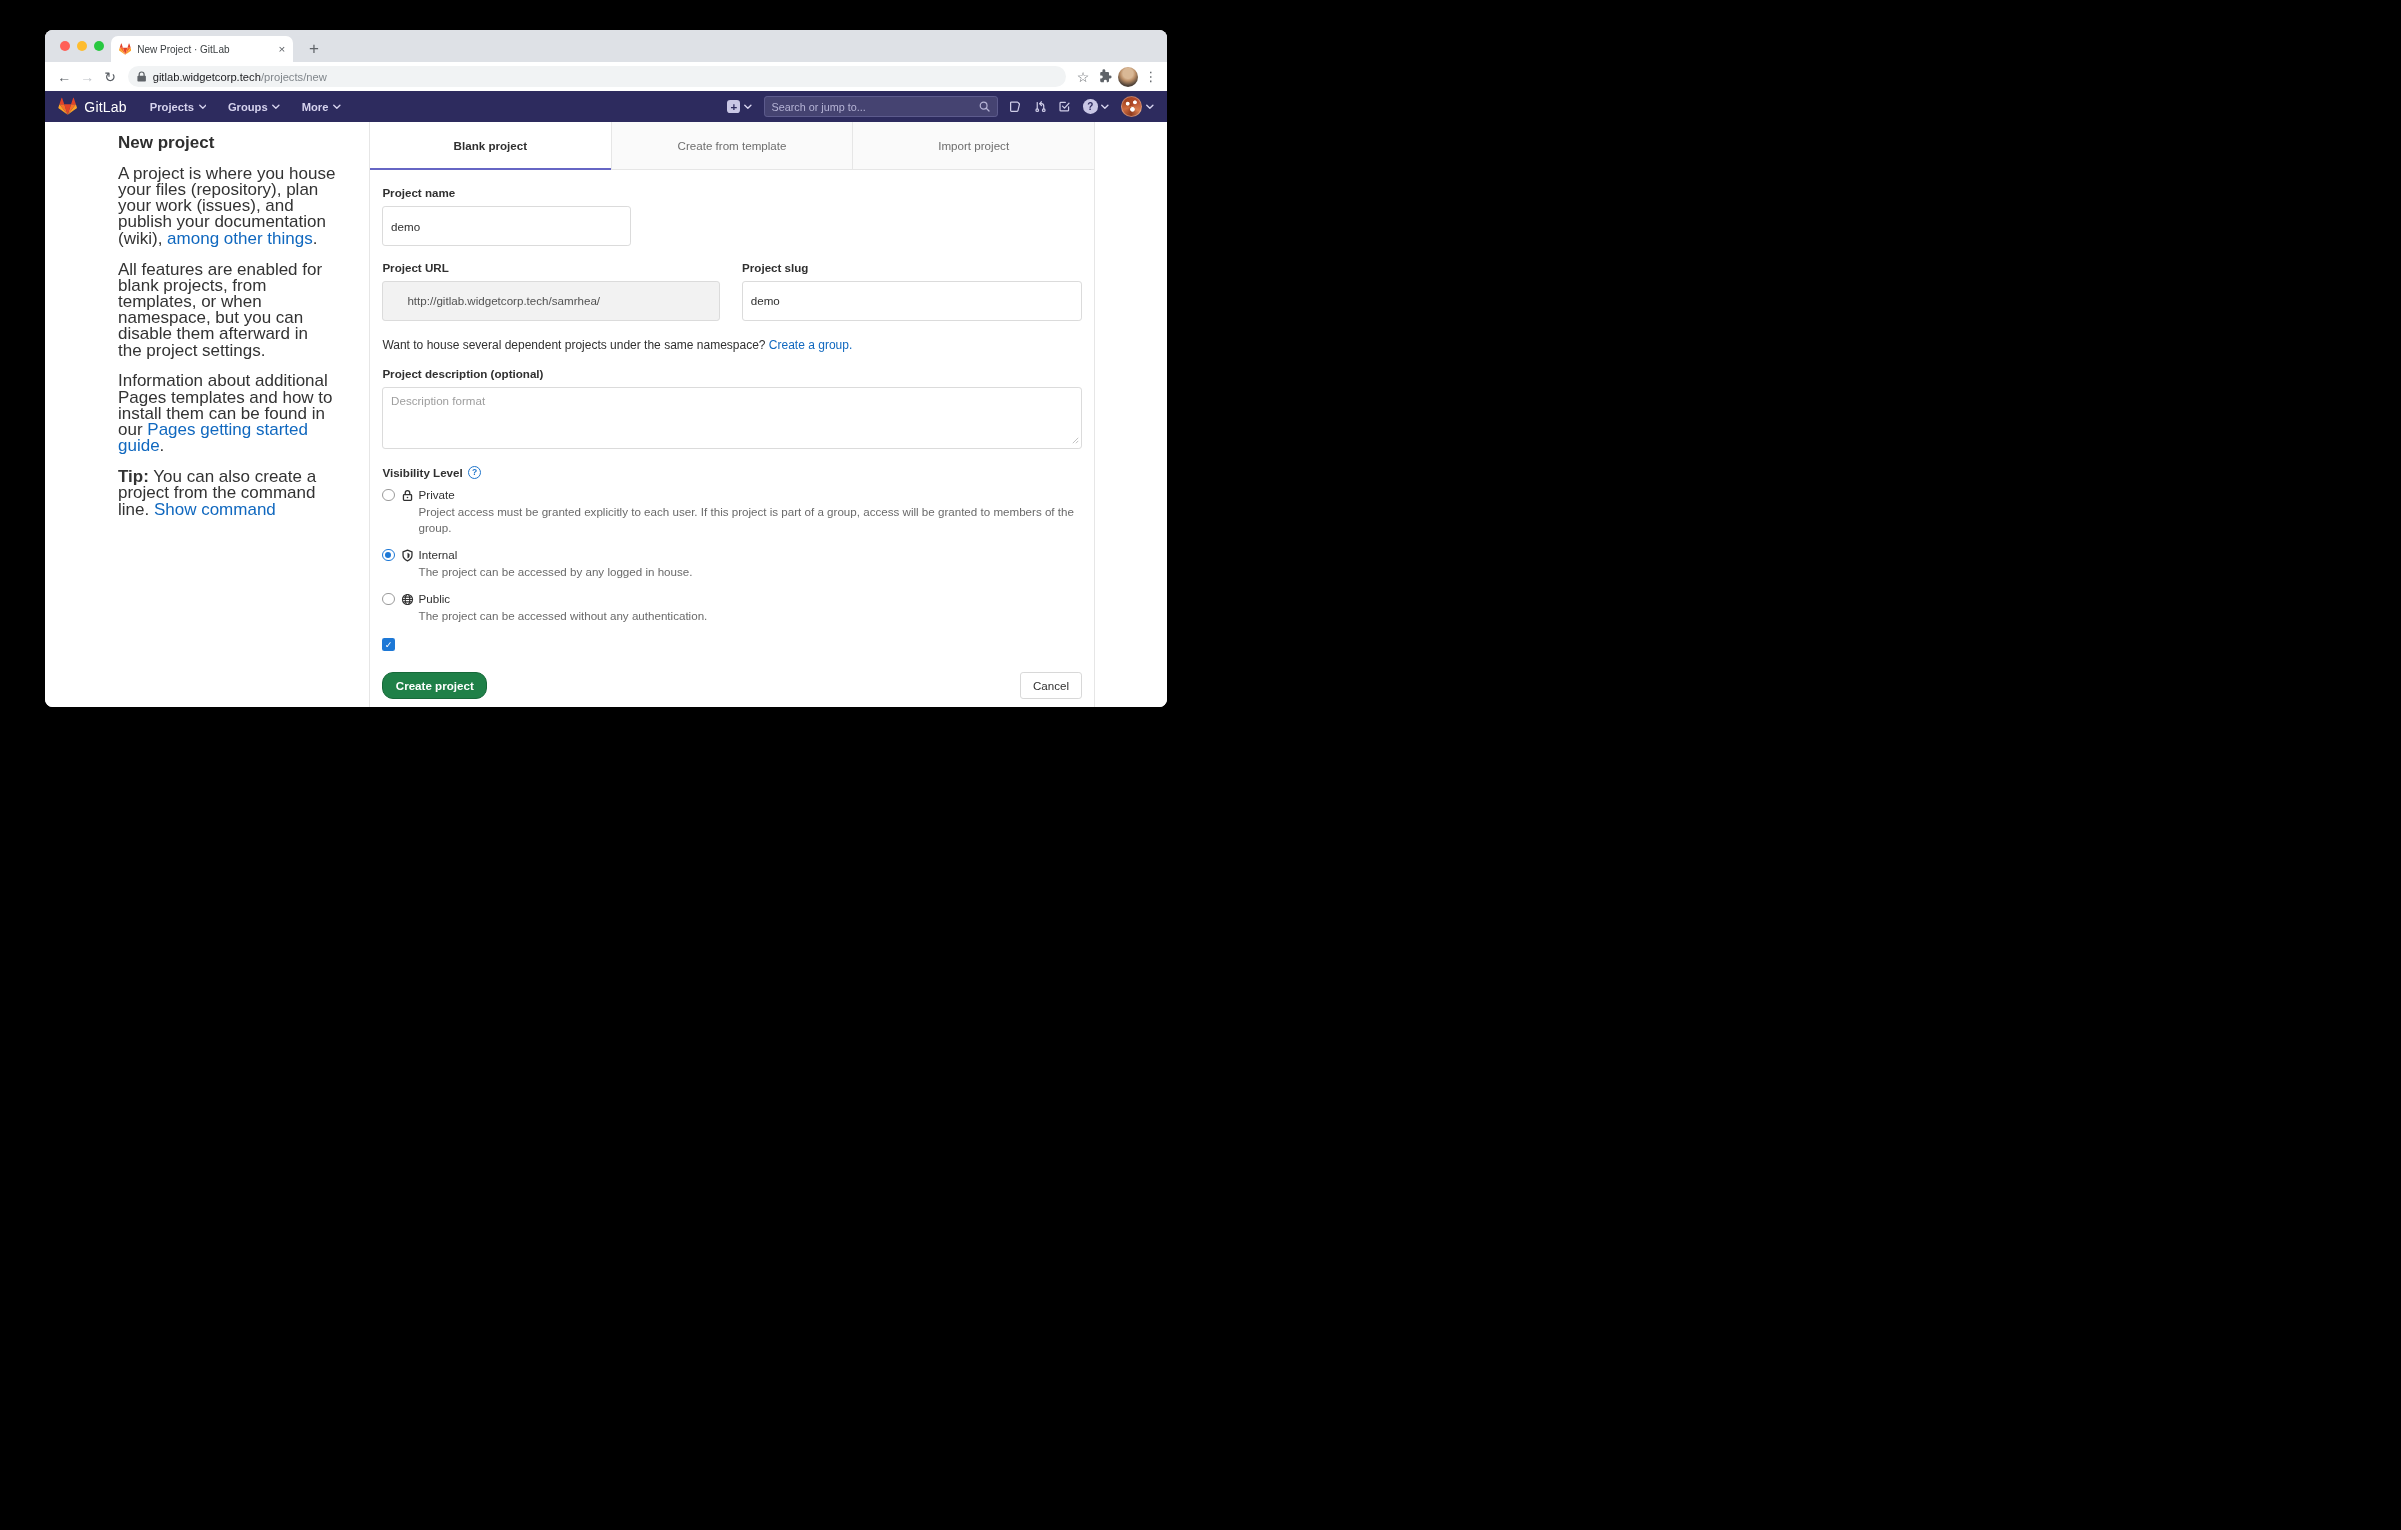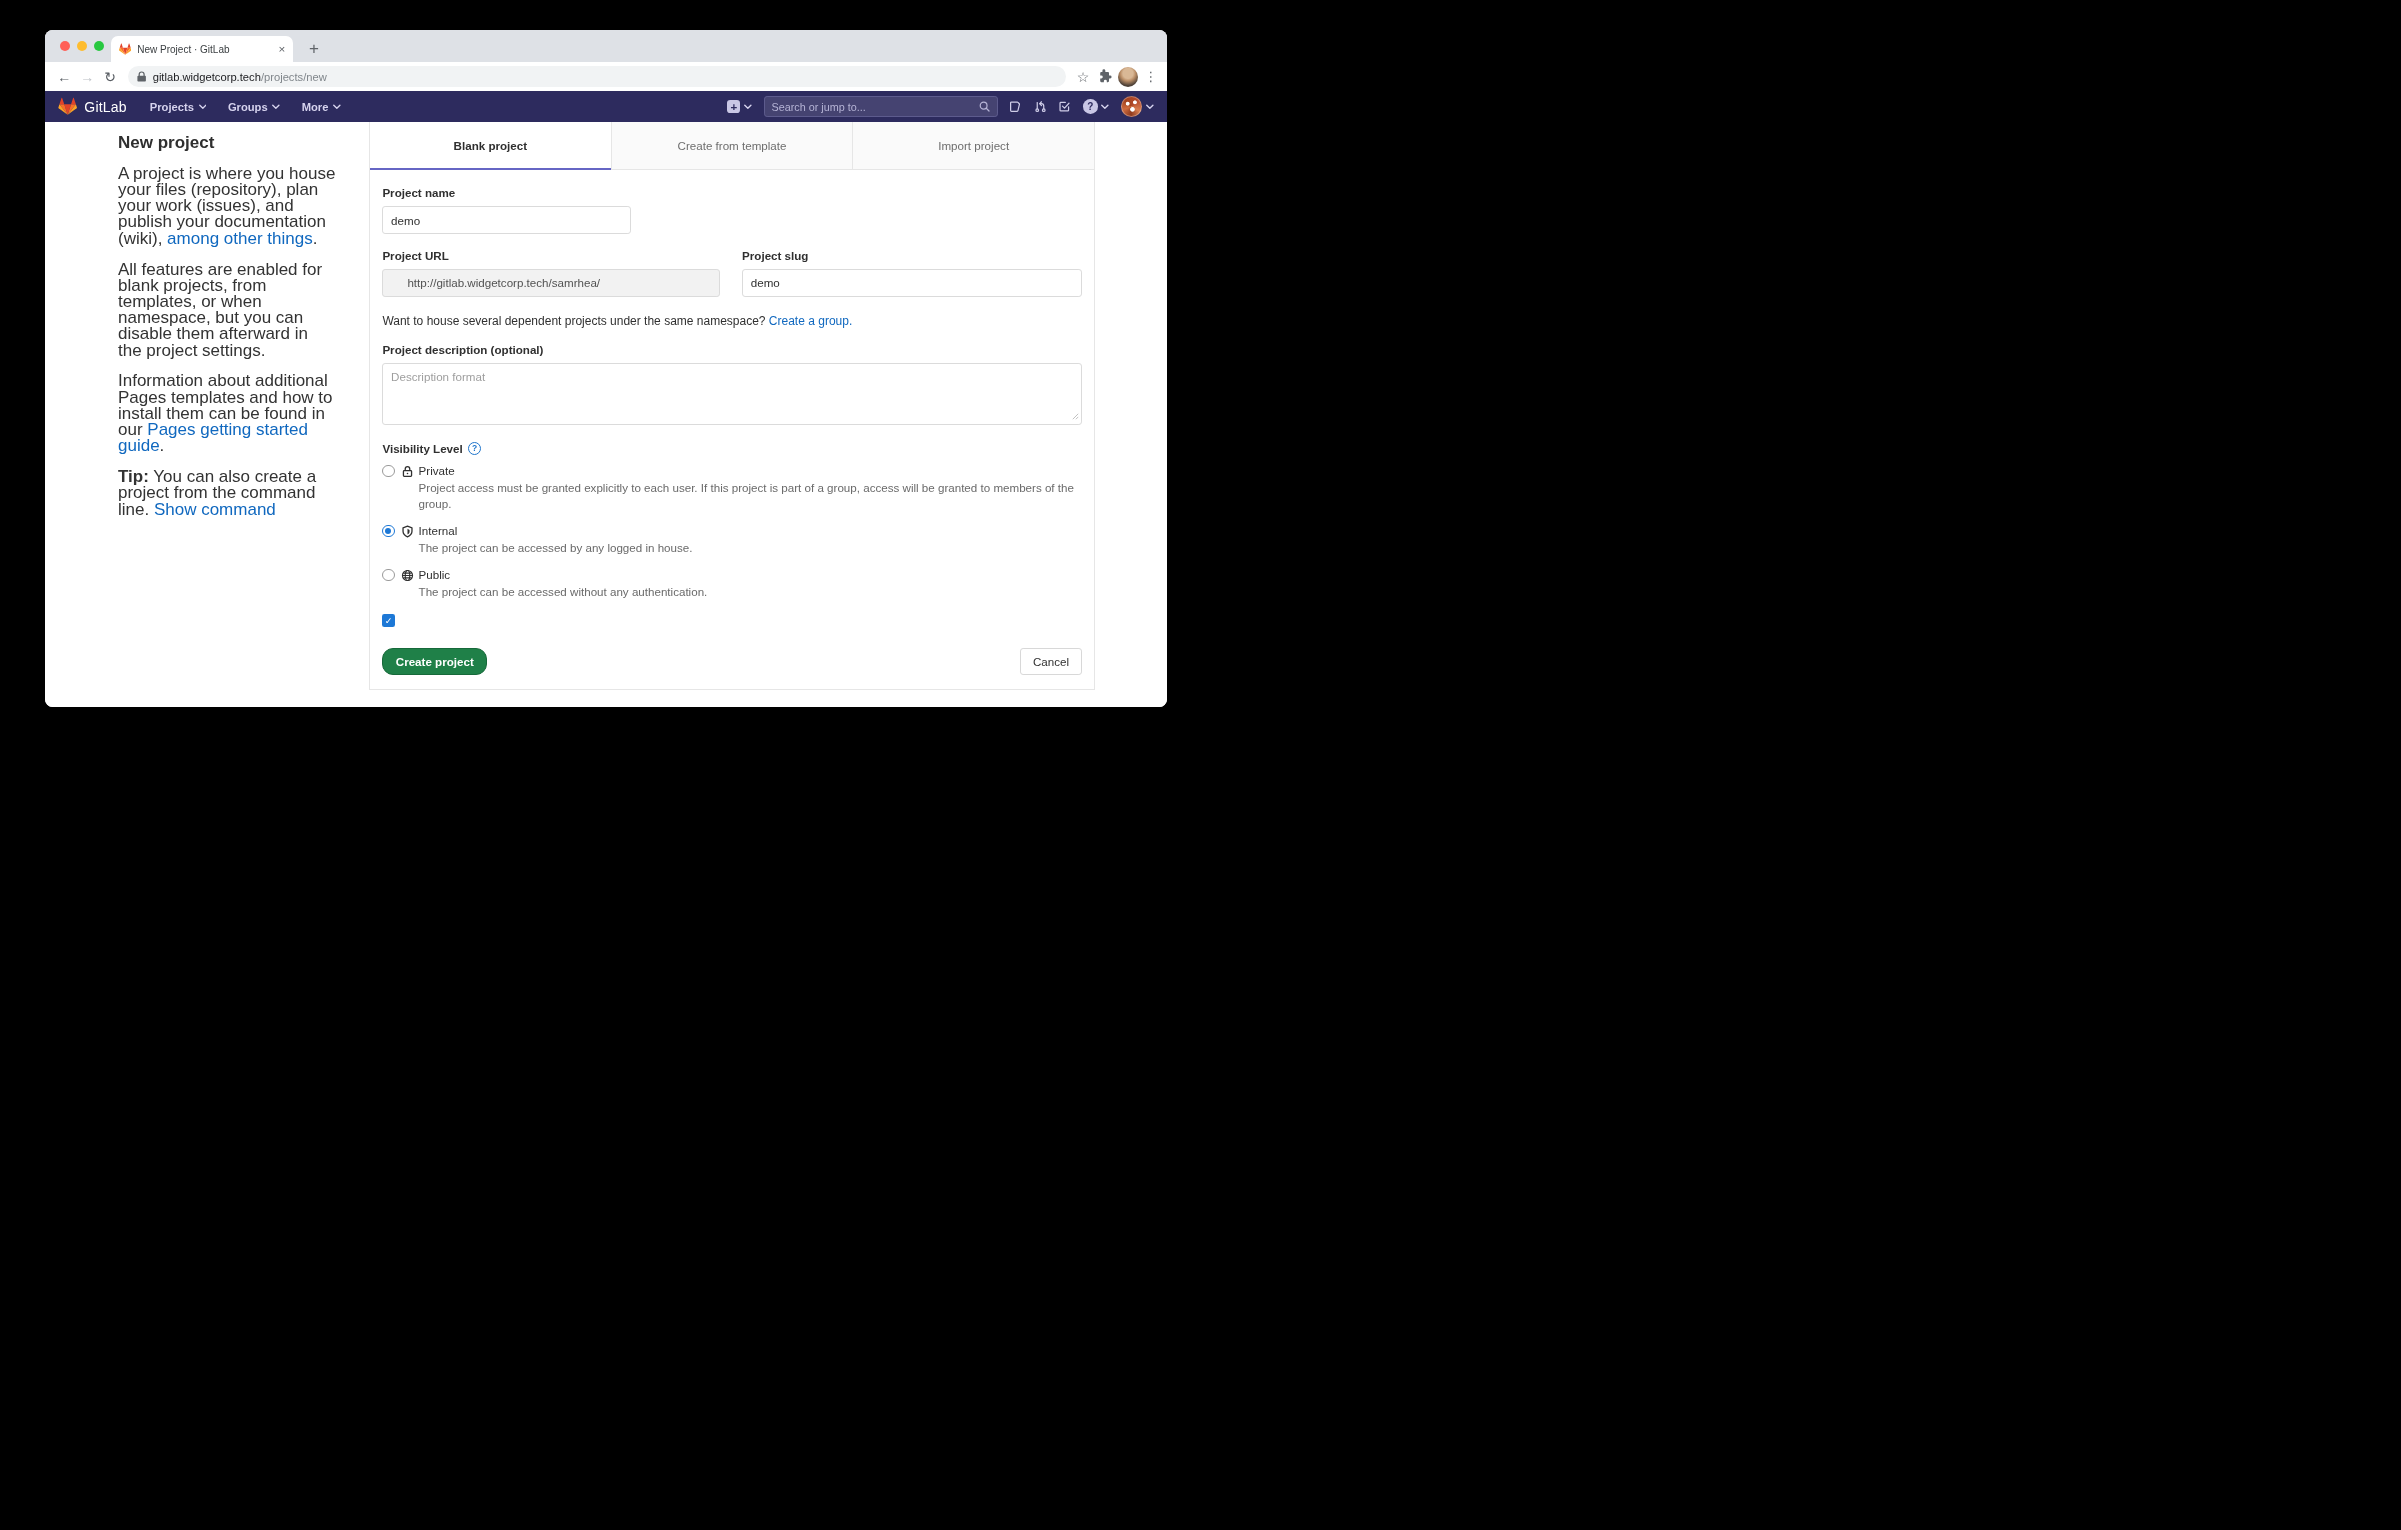--- a/index.html
+++ b/index.html
@@ -65,21 +65,21 @@
 
   .panel { width: 726px; margin-left: 33px; border: 0.8px solid #e6e6e6; border-top: none; align-self: flex-start; }
   .ptabs { display: flex; height: 48px; }
   .ptab { flex: 1; display: flex; align-items: center; justify-content: center; font-size: 11.6px;
           background: #fafafa; color: #6e6e6e; border-bottom: 0.8px solid #e6e6e6; border-left: 0.8px solid #e6e6e6; }
   .ptab:first-child { border-left: none; }
   .ptab.active { background: #fff; color: #2f2f2f; font-weight: 700; border-bottom: 2.3px solid #6666c4; }
 
   .pbody { padding: 16.2px 12.4px 14px 12.4px; }
   .flabel { font-size: 11.6px; font-weight: 700; color: #303030; margin-bottom: 7px; display: flex; align-items: center; gap: 5.4px; }
-  .txt { height: 28px; border: 0.8px solid #dbdbdb; border-radius: 3.1px; padding: 0 7.7px; font-size: 11.6px;
+  .txt { height: 40px; border: 0.8px solid #dbdbdb; border-radius: 3.1px; padding: 0 7.7px; font-size: 11.6px;
          color: #303030; font-family: inherit; outline: none; display: block; }
   .grp { margin-bottom: 14.7px; }
   .row2 { display: flex; gap: 21.7px; }
   .c-url { width: 338px; } .c-slug { flex: 1; }
   .c-url .txt { width: 100%; background: #f2f2f2; color: #525252; padding-left: 24px; }
   .c-slug .txt { width: 100%; }
   .hint { font-size: 12px; color: #303030; margin-top: 17px; }
   .ta-wrap { position: relative; }
   textarea.txt { width: 100%; height: 62px; padding: 6.2px 7.7px; resize: none; }
   textarea.txt::placeholder, input::placeholder { color: #9e9e9e; }

